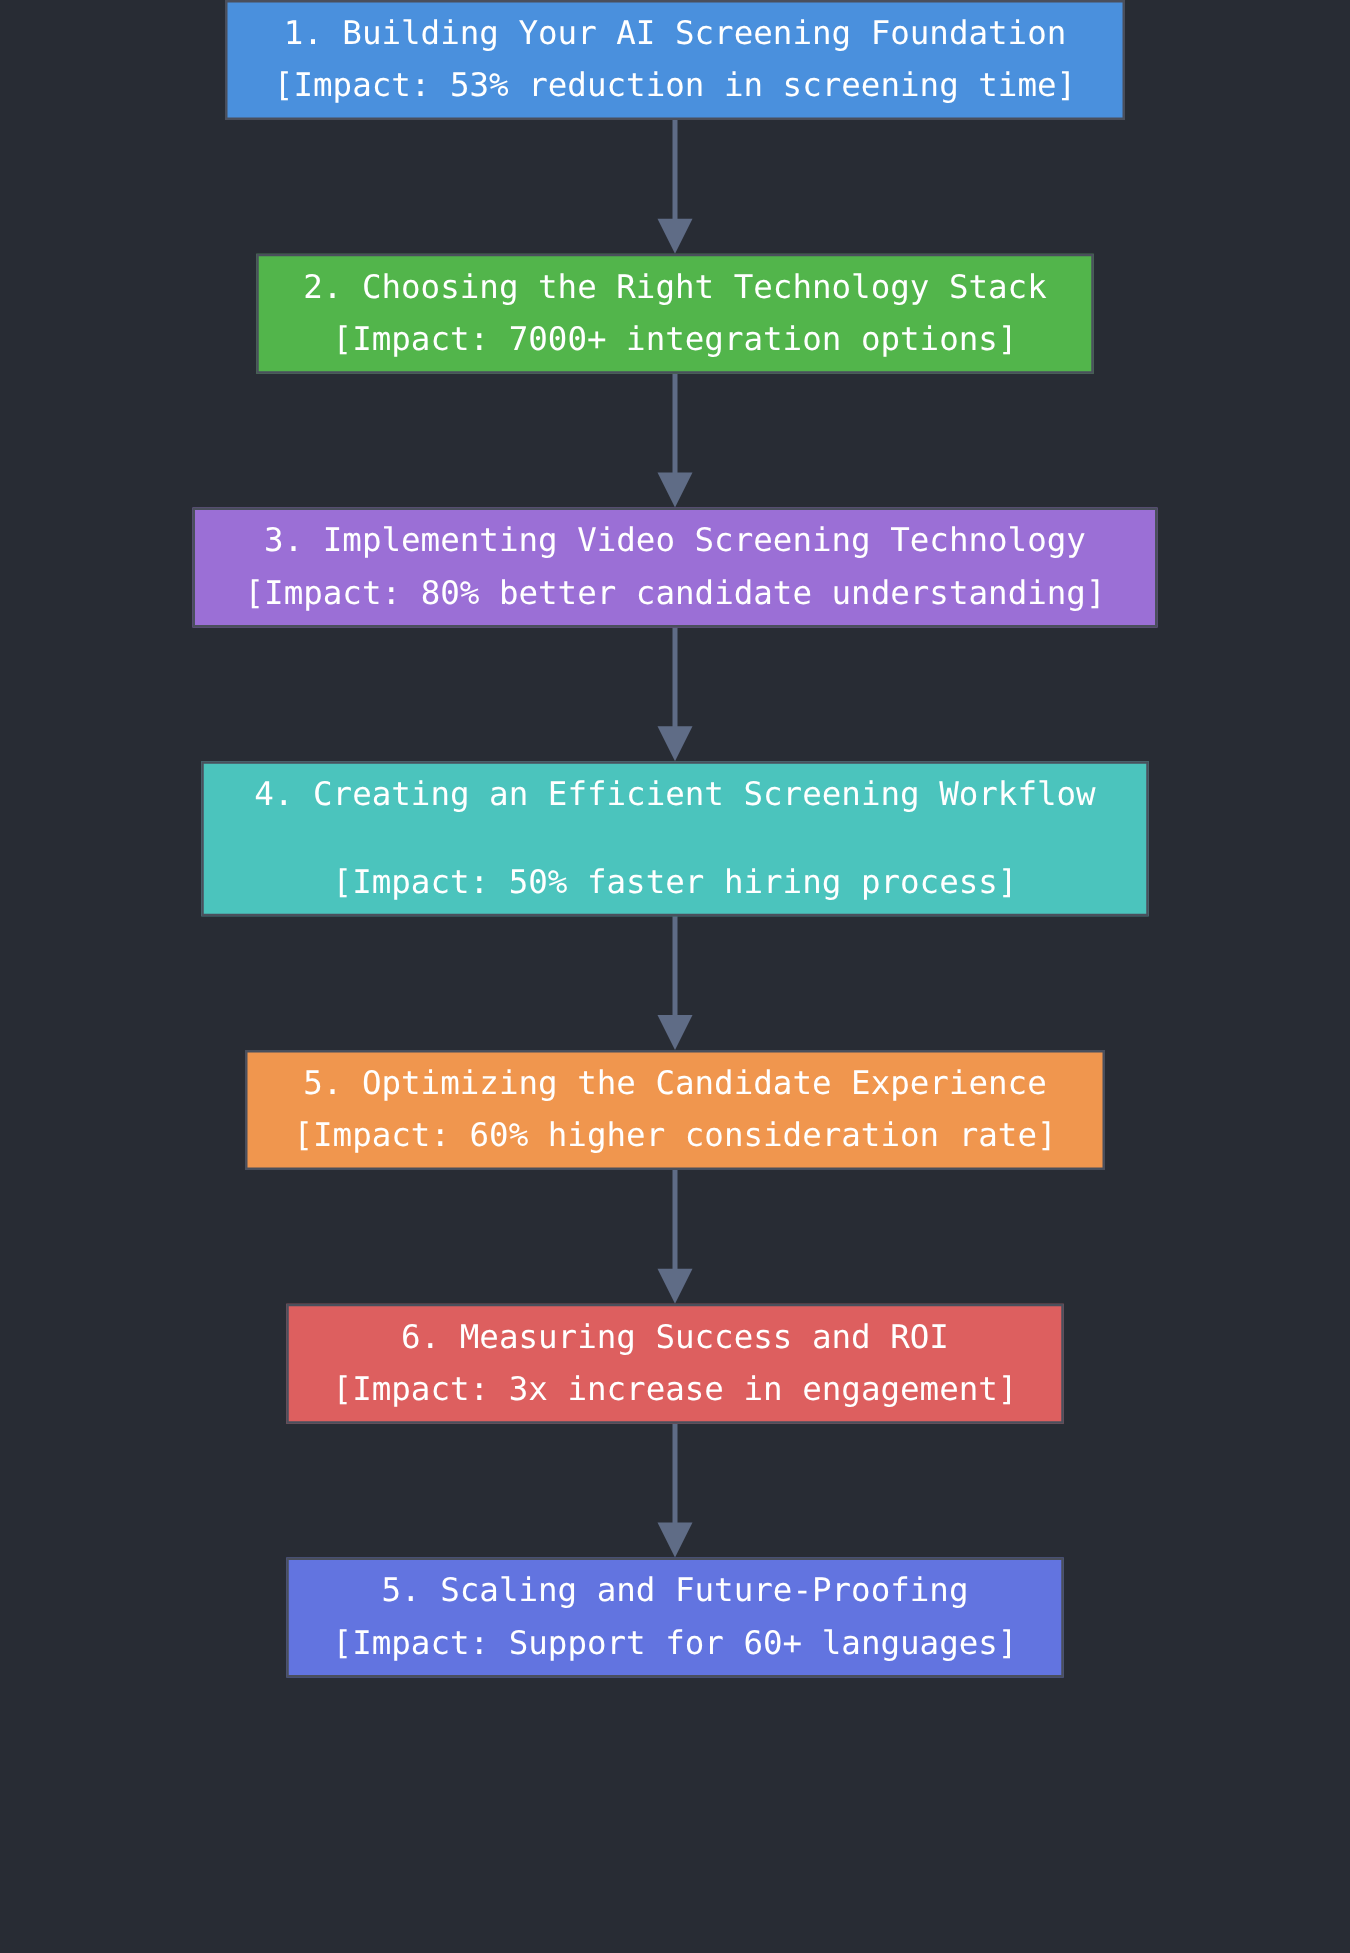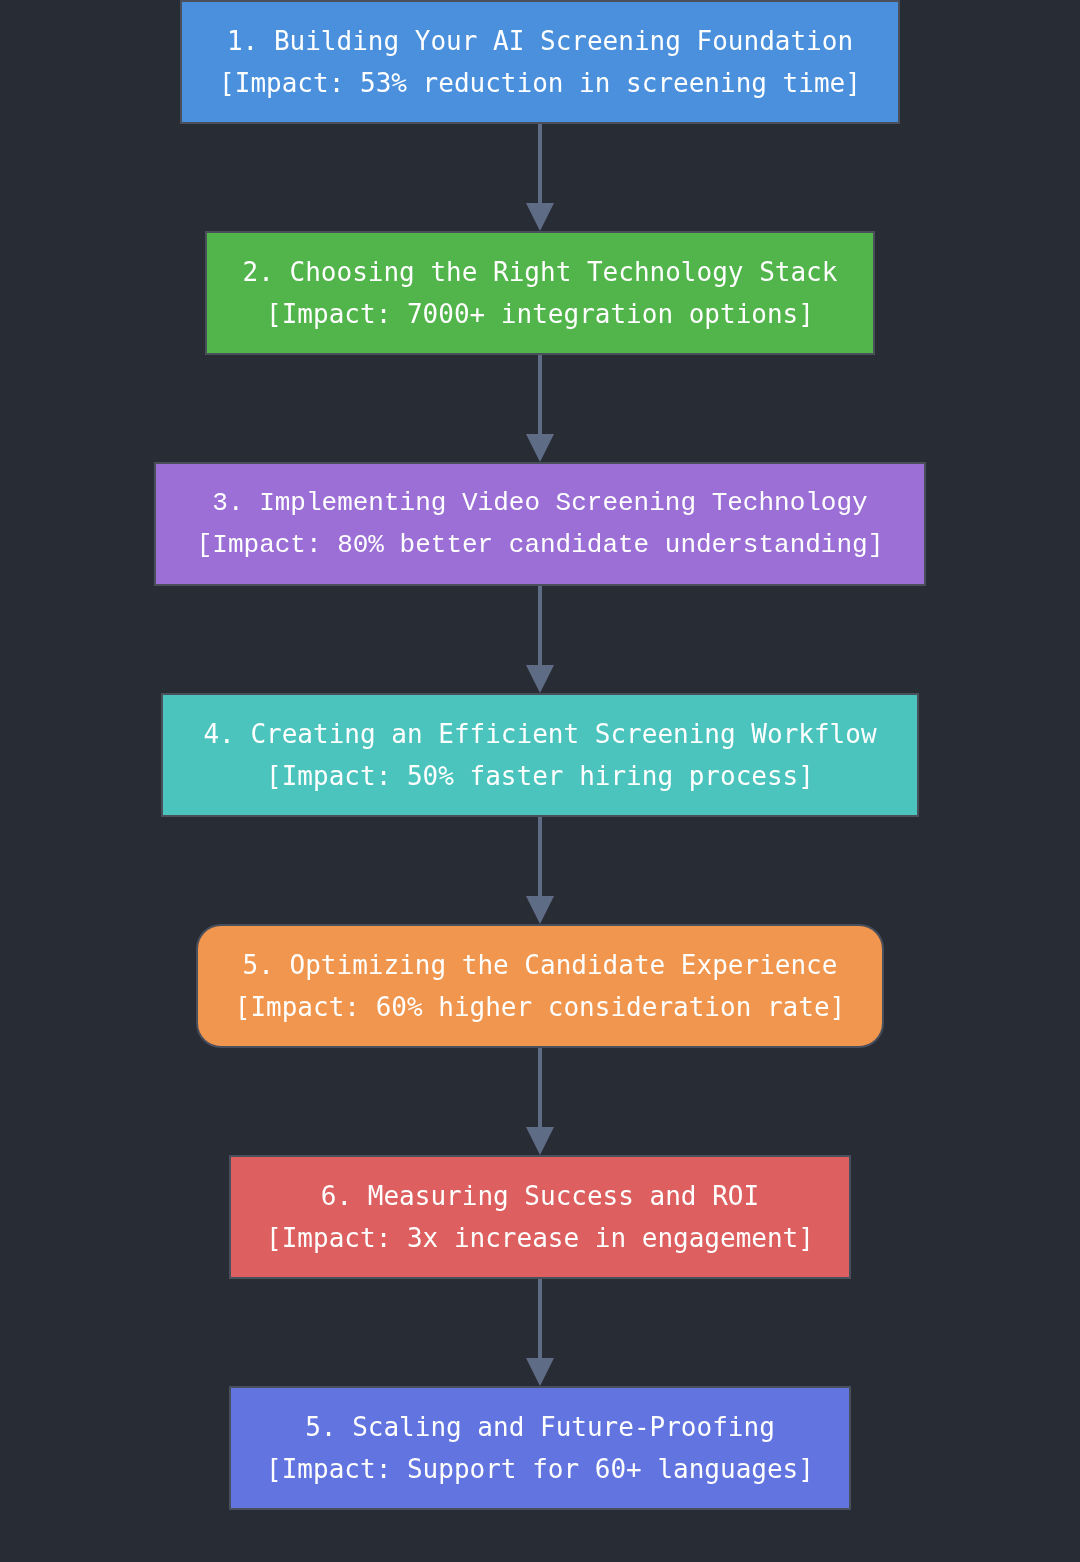--- a/index.html
+++ b/index.html
@@ -25,21 +25,21 @@
 
   .node {
     position: relative;
     box-sizing: border-box;
     border: 2px solid #4a4f5c;
     color: #ffffff;
     text-align: center;
     font-size: 26px;
     line-height: 42px;
     letter-spacing: 0px;
-    padding: 18px 22px;
+    padding: 4px 22px;
     white-space: pre;
     display: flex;
     flex-direction: column;
     justify-content: center;
     align-items: center;
     z-index: 2;
   }
 
   .node .line1,
   .node .line2 {
@@ -69,35 +69,35 @@
         <polygon points="16,79 44,79 30,107" fill="#5f6c86"></polygon>
       </svg>
     </div>
     <div class="node" style="background: rgb(82, 181, 75); width: 670px; justify-content: flex-end;"><span class="line1">2. Choosing the Right Technology Stack</span><span class="line2">[Impact: 7000+ integration options]</span></div>
     <div class="connector" style="height: 107px;">
       <svg width="60" height="107" viewBox="0 0 60 107">
         <line x1="30" y1="0" x2="30" y2="81" stroke="#5f6c86" stroke-width="4"></line>
         <polygon points="16,79 44,79 30,107" fill="#5f6c86"></polygon>
       </svg>
     </div>
-    <div class="node" style="background: rgb(155, 111, 214); width: 772px; font-family: Liberation Mono, monospace;"><span class="line1">3. Implementing Video Screening Technology</span><span class="line2">[Impact: 80% better candidate understanding]</span></div>
+    <div class="node" style="background: rgb(155, 111, 214); width: 772px;"><span class="line1">3. Implementing Video Screening Technology</span><span class="line2">[Impact: 80% better candidate understanding]</span></div>
     <div class="connector" style="height: 107px;">
       <svg width="60" height="107" viewBox="0 0 60 107">
         <line x1="30" y1="0" x2="30" y2="81" stroke="#5f6c86" stroke-width="4"></line>
         <polygon points="16,79 44,79 30,107" fill="#5f6c86"></polygon>
       </svg>
     </div>
-    <div class="node" style="background: rgb(75, 196, 189); width: 758px;"><span class="line1">4. Creating an Efficient Screening Workflow</span><span class="line2">[Impact: 50% faster hiring process]</span></div>
+    <div class="node" style="background: rgb(75, 196, 189); width: 758px; gap: 28px;"><span class="line1">4. Creating an Efficient Screening Workflow</span><span class="line2">[Impact: 50% faster hiring process]</span></div>
     <div class="connector" style="height: 107px;">
       <svg width="60" height="107" viewBox="0 0 60 107">
         <line x1="30" y1="0" x2="30" y2="81" stroke="#5f6c86" stroke-width="4"></line>
         <polygon points="16,79 44,79 30,107" fill="#5f6c86"></polygon>
       </svg>
     </div>
-    <div class="node" style="background: rgb(240, 150, 78); width: 688px; border-radius: 25px;"><span class="line1">5. Optimizing the Candidate Experience</span><span class="line2">[Impact: 60% higher consideration rate]</span></div>
+    <div class="node" style="background: rgb(240, 150, 78); width: 688px;"><span class="line1">5. Optimizing the Candidate Experience</span><span class="line2">[Impact: 60% higher consideration rate]</span></div>
     <div class="connector" style="height: 107px;">
       <svg width="60" height="107" viewBox="0 0 60 107">
         <line x1="30" y1="0" x2="30" y2="81" stroke="#5f6c86" stroke-width="4"></line>
         <polygon points="16,79 44,79 30,107" fill="#5f6c86"></polygon>
       </svg>
     </div>
     <div class="node" style="background: rgb(221, 95, 95); width: 622px; align-items: center;"><span class="line1">6. Measuring Success and ROI</span><span class="line2">[Impact: 3x increase in engagement]</span></div>
     <div class="connector" style="height: 107px;">
       <svg width="60" height="107" viewBox="0 0 60 107">
         <line x1="30" y1="0" x2="30" y2="81" stroke="#5f6c86" stroke-width="4"></line>

